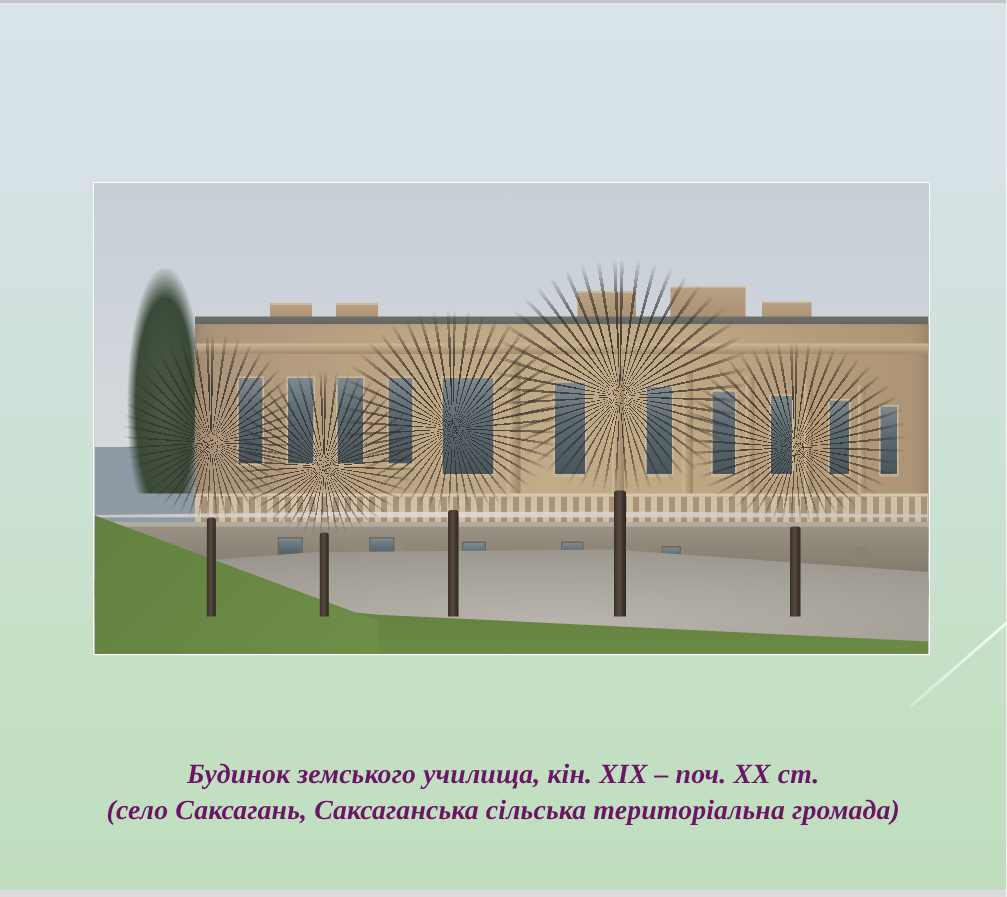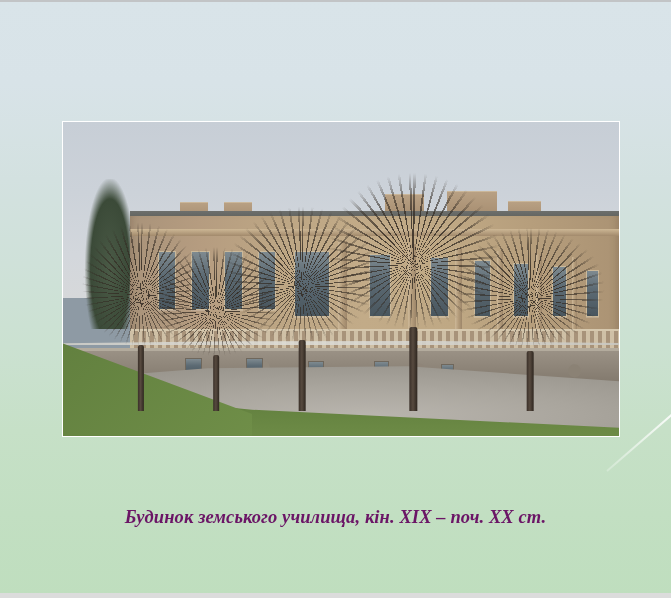--- a/index.html
+++ b/index.html
@@ -348,16 +348,17 @@
         <div class="trunk" style="width:6%;height:32%;"></div>
       </div>
 
     </div>
   </div>
 
   <div class="diagonal"></div>
 
   <div class="caption">
     <span class="line">Будинок земського училища, кін. XIX – поч. XX ст.</span>
+    <span class="line">(село Саксагань, Саксаганська сільська територіальна громада)</span>
   </div>
 
   <div class="edge-bottom"></div>
 </div>
 
 </body></html>

